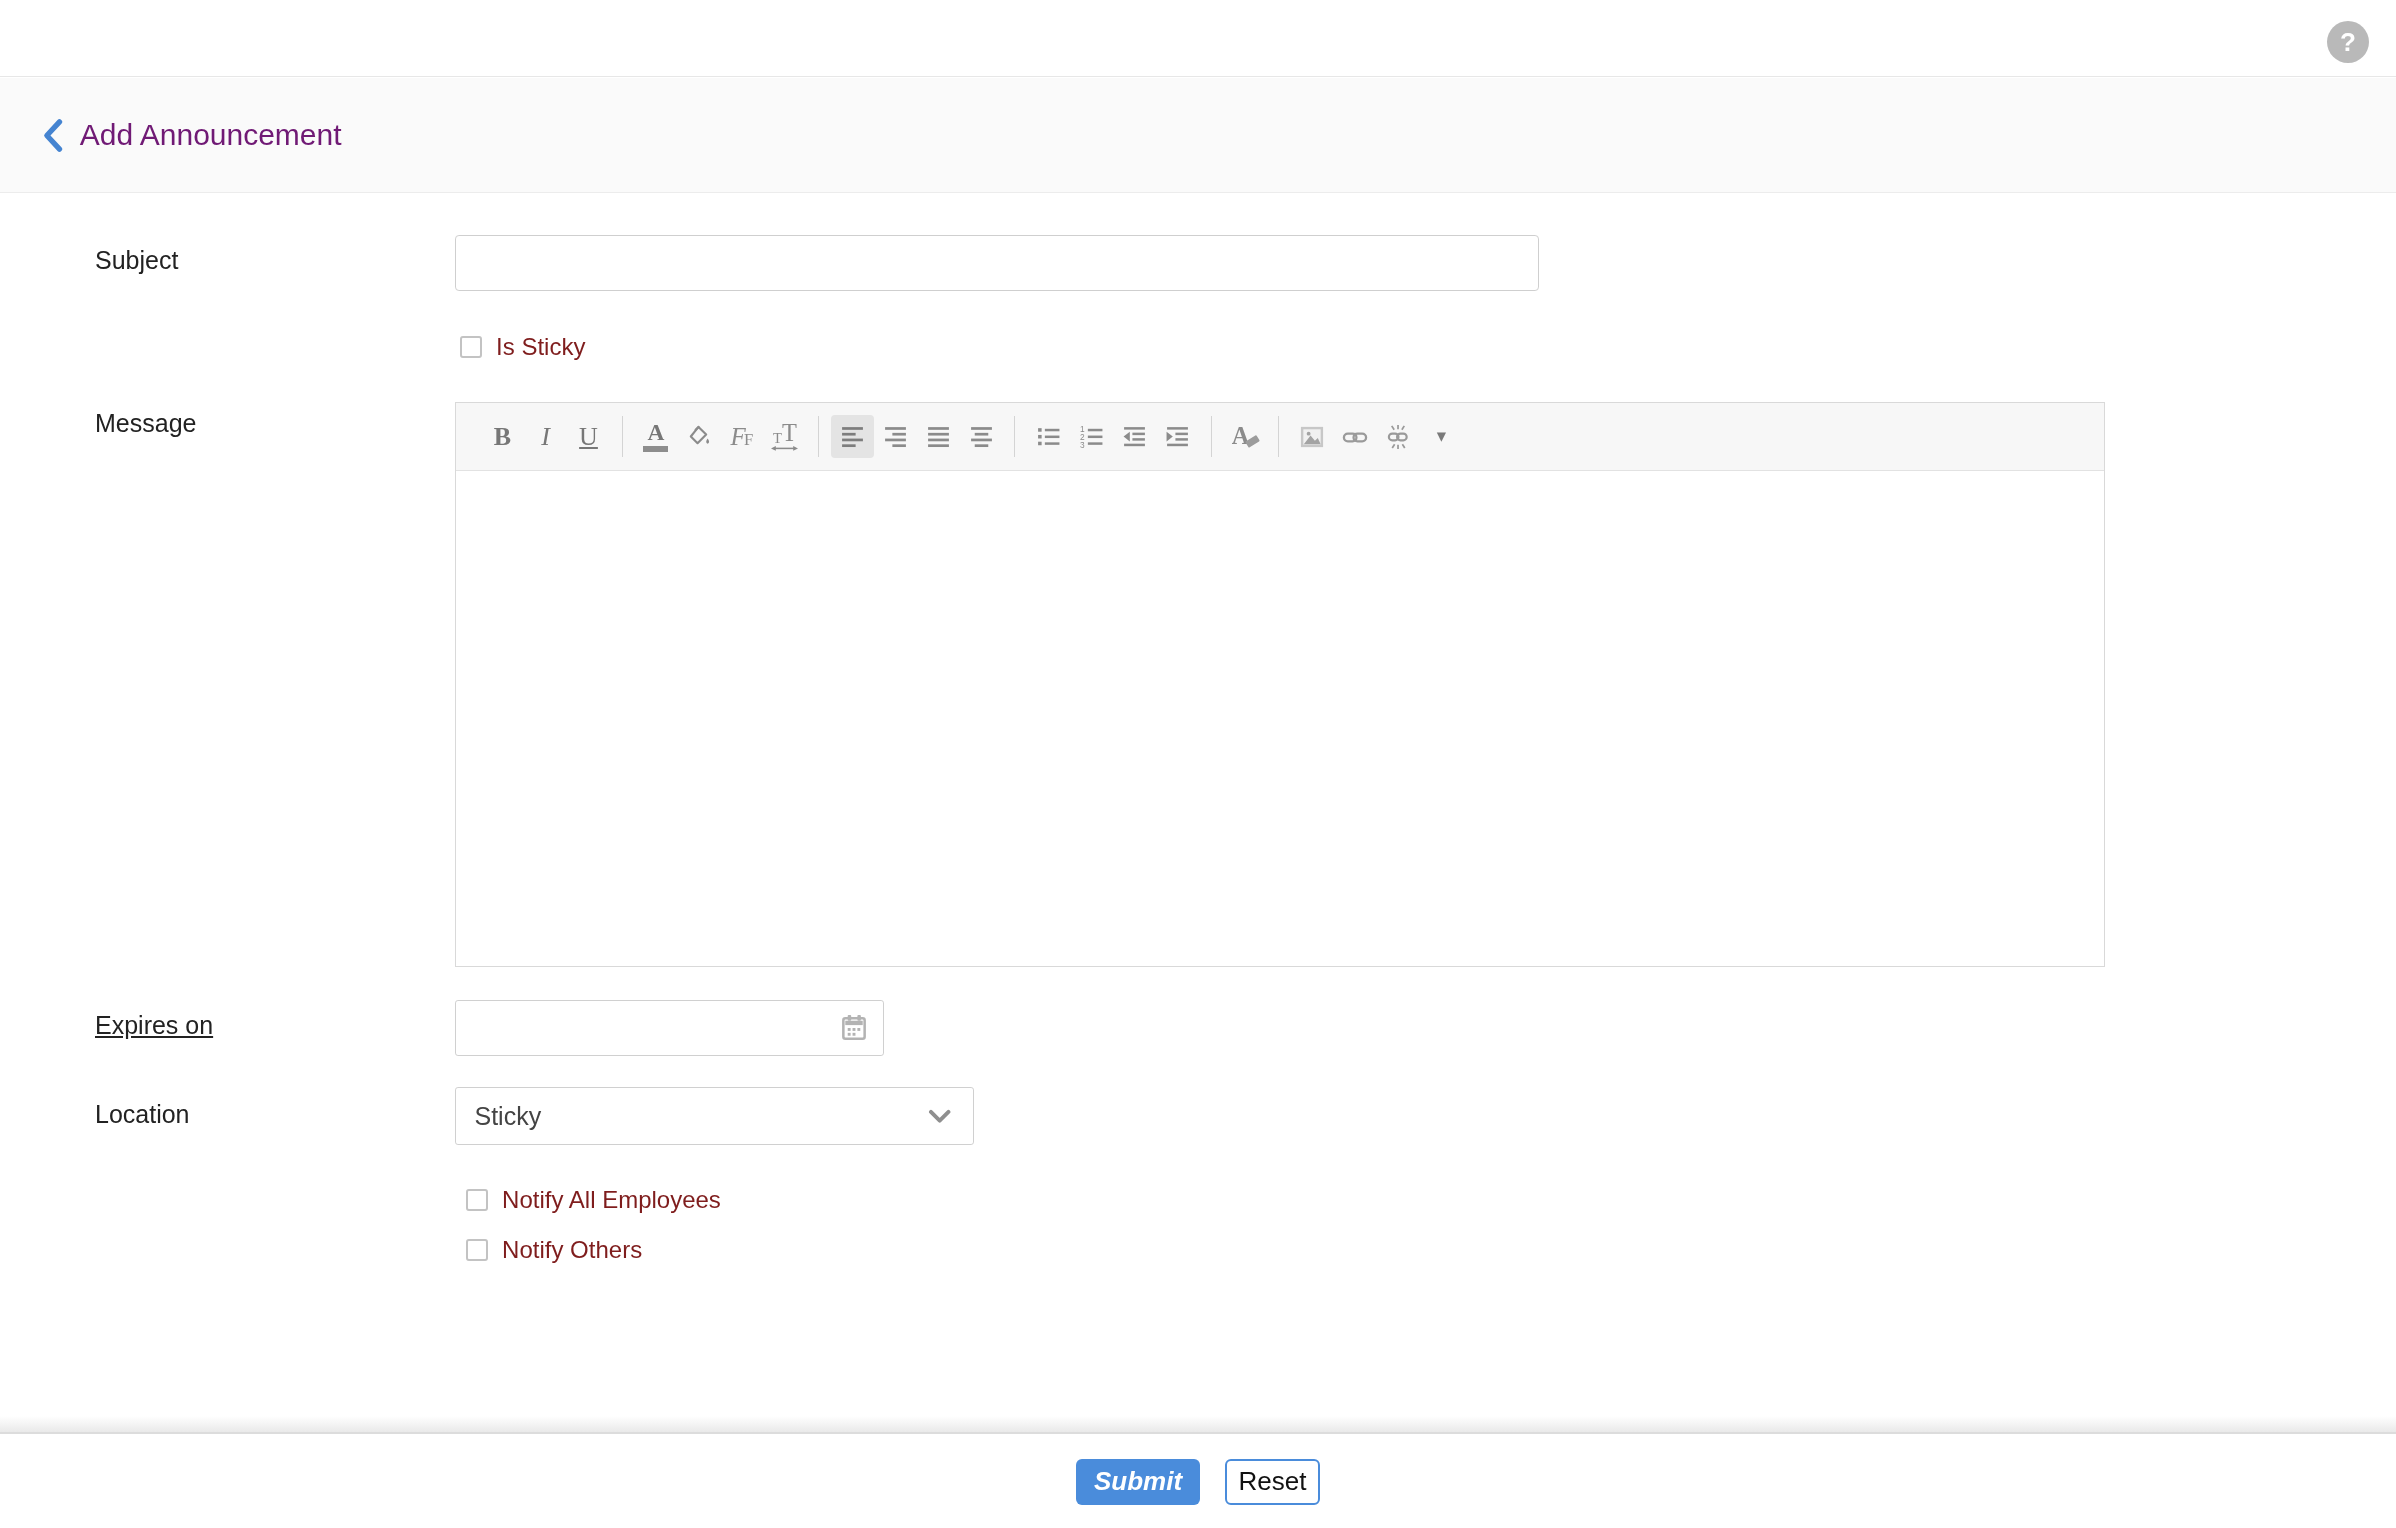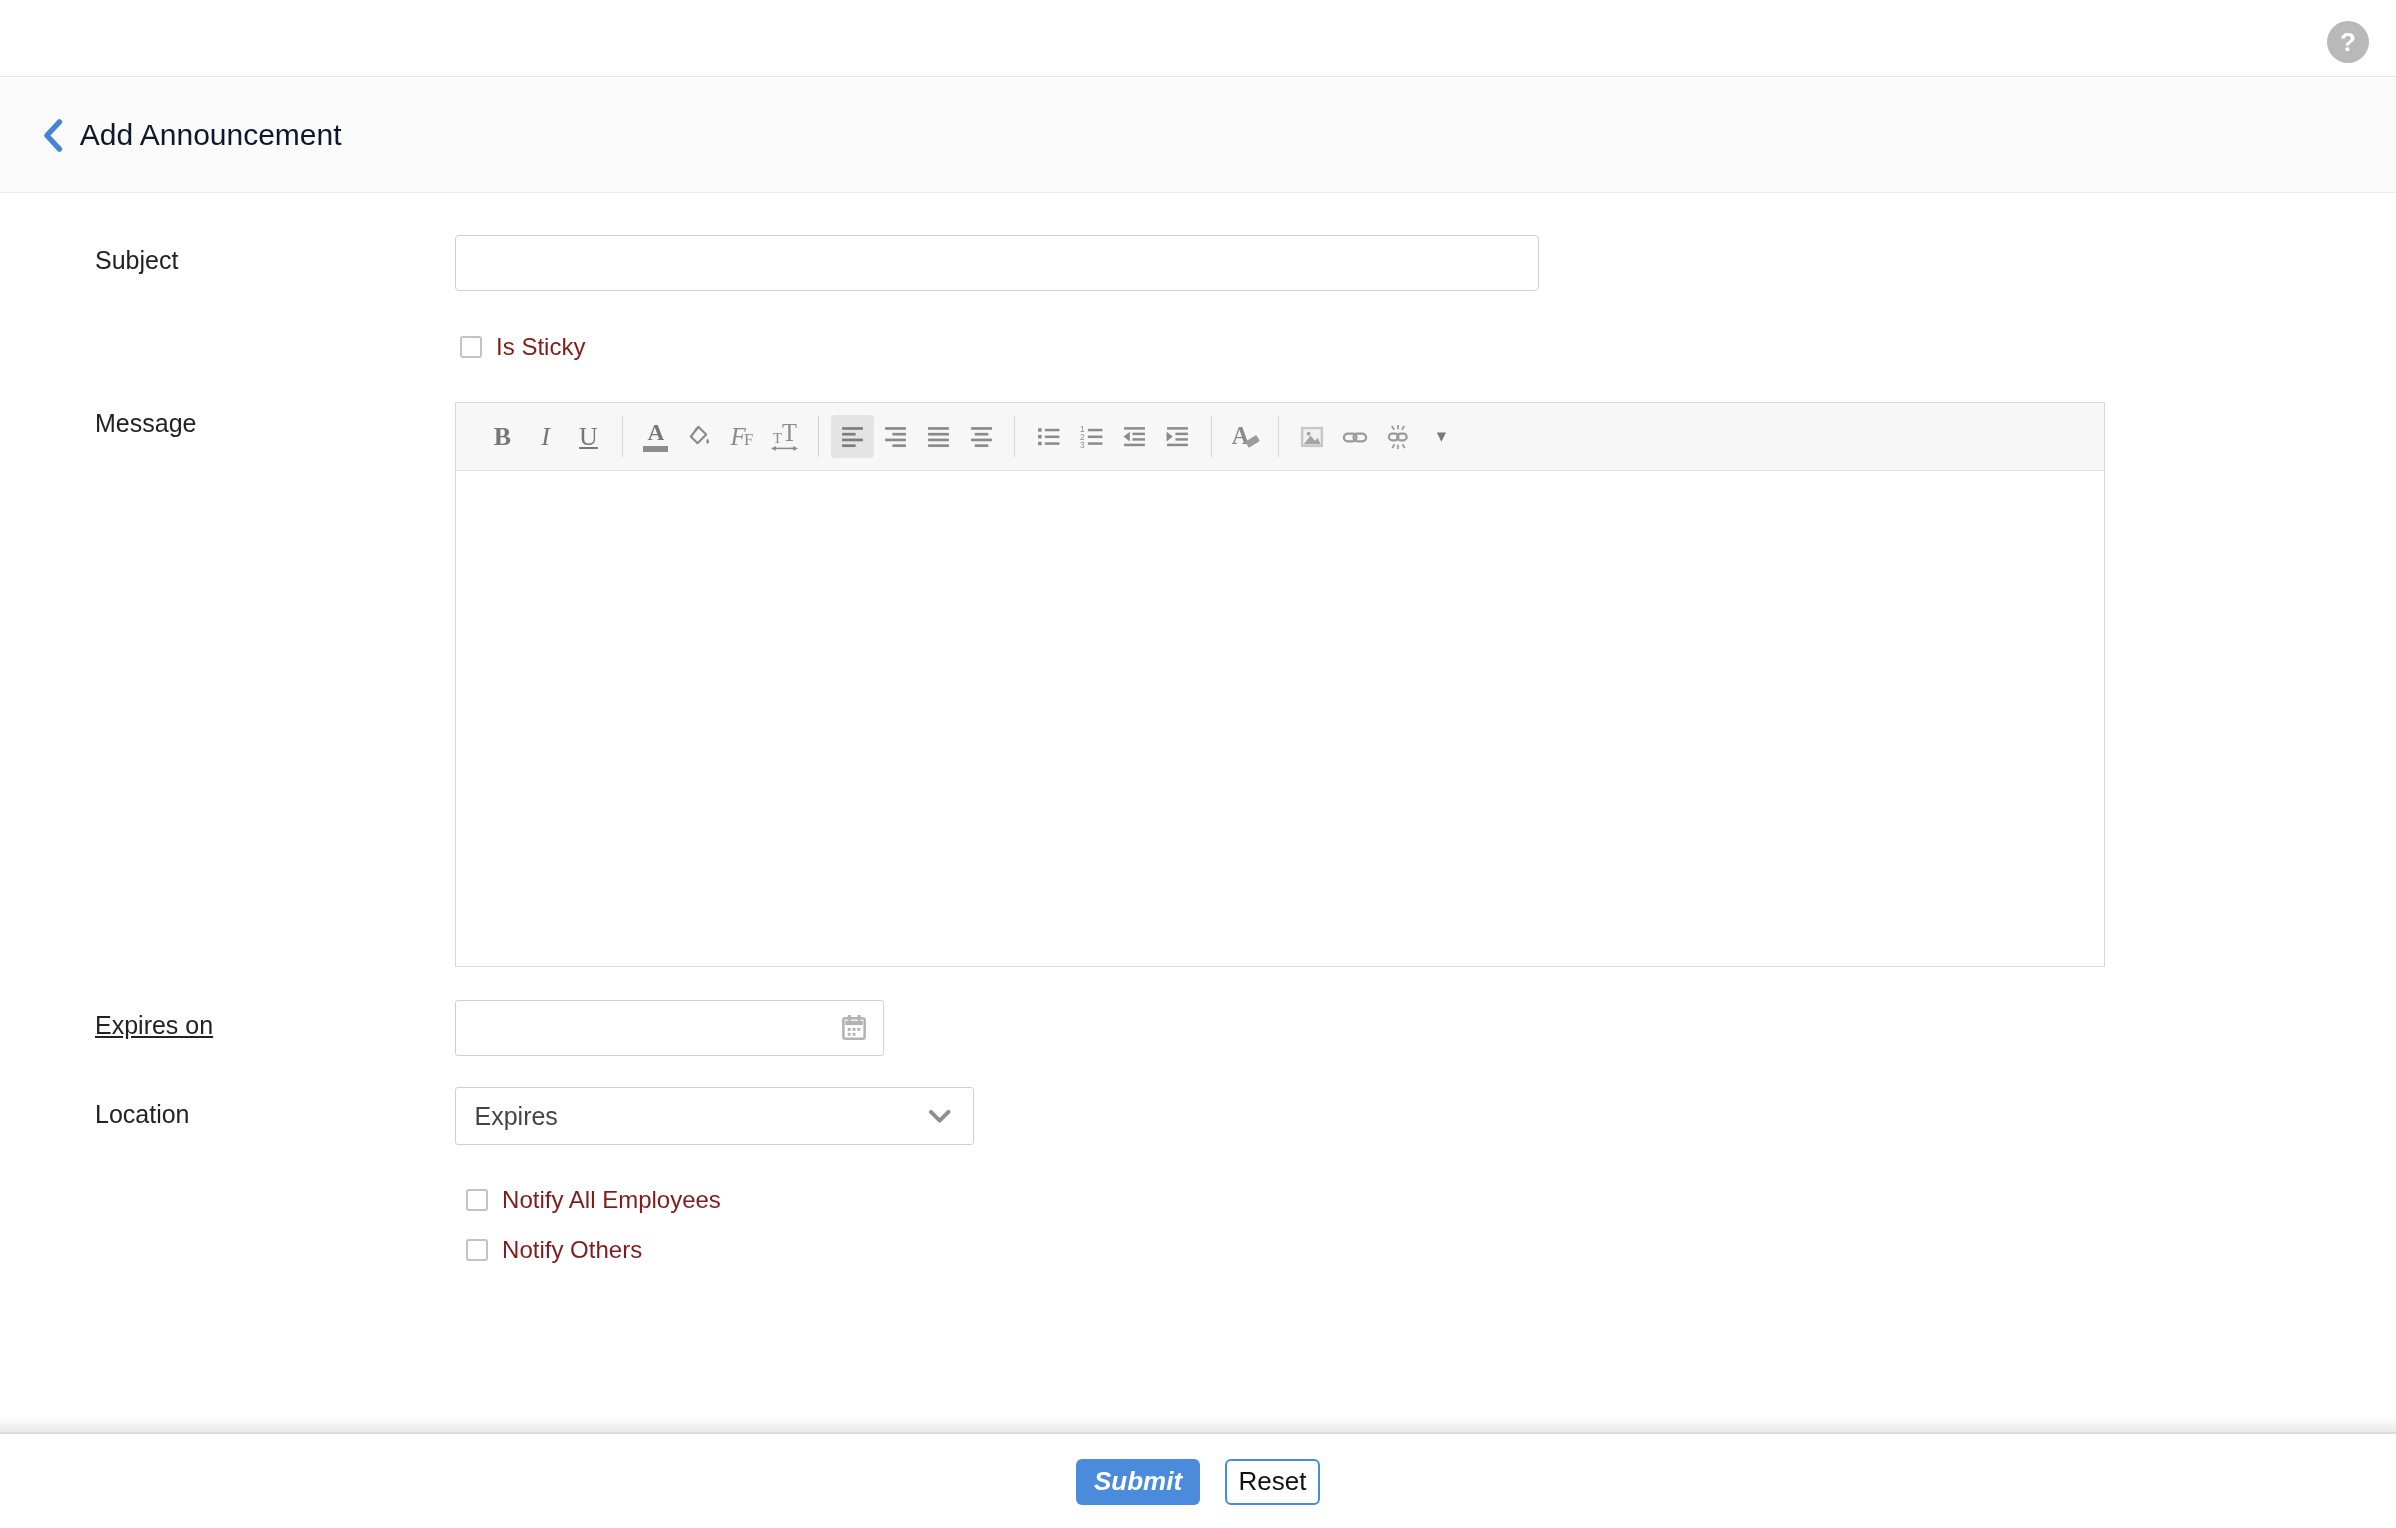--- a/index.html
+++ b/index.html
@@ -22,21 +22,21 @@
     position:absolute;right:27px;top:20.5px;width:42px;height:42px;border-radius:50%;
     background:#b9b9b9;display:flex;align-items:center;justify-content:center;cursor:pointer;
   }
   .help-btn span{color:#fff;font-size:26px;font-weight:bold;line-height:1;}
   
   .pagehead{
     position:absolute;left:0;top:78px;width:2396px;height:115px;background:#fafafa;
     border-bottom:1px solid #ececec;box-sizing:border-box;display:flex;align-items:center;
   }
   .back-btn{margin-left:41px;width:25px;height:35px;display:flex;align-items:center;cursor:pointer;}
-  .page-title{margin-left:13.7px;font-size:30px;color:#0f172a;}
+  .page-title{margin-left:13.7px;font-size:30px;color:#701a75;}
   
   .flabel{position:absolute;left:95px;font-size:25px;color:#222;}
   .subject-input{
     position:absolute;left:455px;top:235px;width:1084px;height:56px;box-sizing:border-box;
     border:1px solid #cfcfcf;border-radius:3.9px;background:#fff;font-size:25px;padding:0 15.6px;
     font-family:"Liberation Sans",sans-serif;outline:none;
   }
   .checkrow{position:absolute;display:flex;align-items:center;gap:14.6px;}
   .cbox{
     width:21.5px;height:21.5px;border:2px solid #c3c3c3;border-radius:2.9px;background:#fff;
@@ -319,21 +319,21 @@
         <rect x="14" y="15.5" width="3" height="3" fill="#b3b3b3"></rect>
         <rect x="19" y="15.5" width="3" height="3" fill="#b3b3b3"></rect>
         <rect x="9" y="20.5" width="3" height="3" fill="#b3b3b3"></rect>
         <rect x="14" y="20.5" width="3" height="3" fill="#b3b3b3"></rect>
       </svg>
     </span>
   </div>
 
   <div class="flabel" style="top:1100px;">Location</div>
   <div class="select-wrap">
-    <span class="select-value">Expires</span>
+    <span class="select-value">Sticky</span>
     <span class="select-chev">
       <svg width="23.4" height="14.6" viewBox="0 0 24 15">
         <polyline points="3,3 12,12 21,3" fill="none" stroke="#8f8f8f" stroke-width="4" stroke-linecap="round" stroke-linejoin="round"></polyline>
       </svg>
     </span>
   </div>
 
   <div class="checkrow" style="left:466px;top:1186px;">
     <div class="cbox"></div>
     <div class="cbl">Notify All Employees</div>

